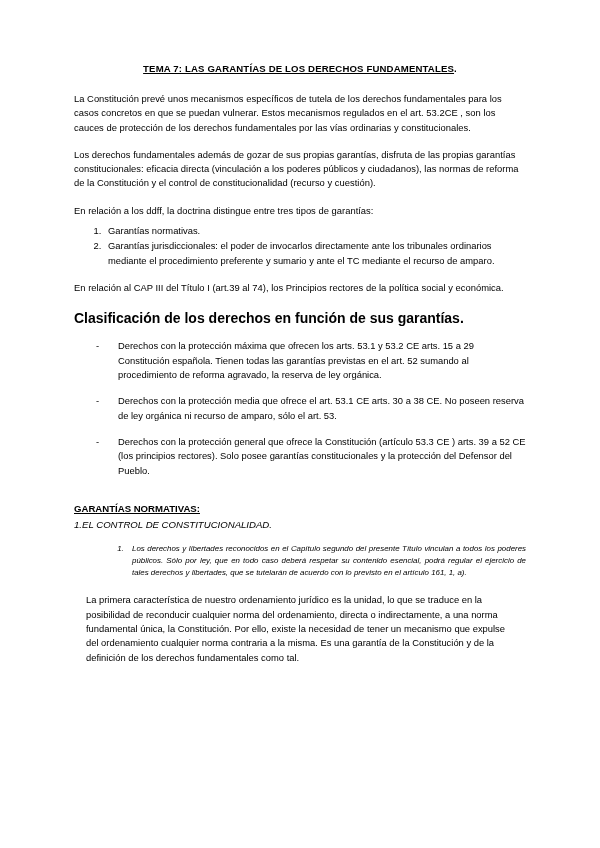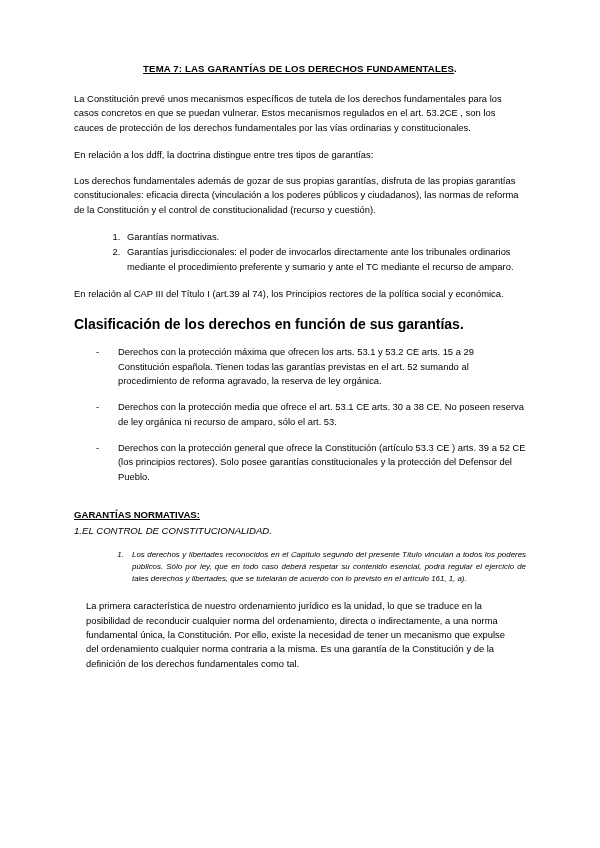--- a/index.html
+++ b/index.html
@@ -43,21 +43,20 @@
   }
   ol.numlist {
     margin: 0 0 13px 0;
     padding-left: 30px;
     font-size: 9.4px;
     line-height: 1.52;
   }
   ol.numlist li {
     margin-bottom: 1px;
     padding-left: 4px;
-    margin-left: 19px;
   }
   .section-head {
     font-size: 14px;
     font-weight: bold;
     line-height: 1.52;
     margin: 0 0 10px 0;
   }
   ul.dashlist {
     list-style: none;
     margin: 0 0 13px 0;
@@ -112,23 +111,23 @@
 </style>
 </head>
 <body>
 
 <div class="page">
 
   <h1 class="doc-title"><span class="u">TEMA 7: LAS GARANTÍAS DE LOS DERECHOS FUNDAMENTALES</span><span>.</span></h1>
 
   <p class="para">La Constitución prevé unos mecanismos específicos de tutela de los derechos fundamentales para los casos concretos en que se puedan vulnerar. Estos mecanismos regulados en el art. 53.2CE , son los cauces de protección de los derechos fundamentales por las vías ordinarias y constitucionales.</p>
 
+  <p class="para">Los derechos fundamentales además de gozar de sus propias garantías, disfruta de las propias garantías constitucionales: eficacia directa (vinculación a los poderes públicos y ciudadanos), las normas de reforma de la Constitución y el control de constitucionalidad (recurso y cuestión).</p>
+
   <p class="para tight">En relación a los ddff, la doctrina distingue entre tres tipos de garantías:</p>
-
-  <p class="para">Los derechos fundamentales además de gozar de sus propias garantías, disfruta de las propias garantías constitucionales: eficacia directa (vinculación a los poderes públicos y ciudadanos), las normas de reforma de la Constitución y el control de constitucionalidad (recurso y cuestión).</p>
 
   <ol class="numlist">
     <li>Garantías normativas.</li>
     <li>Garantías jurisdiccionales: el poder de invocarlos directamente ante los tribunales ordinarios mediante el procedimiento preferente y sumario y ante el TC mediante el recurso de amparo.</li>
   </ol>
 
   <p class="para">En relación al CAP III del Título I (art.39 al 74), los Principios rectores de la política social y económica.</p>
 
   <p class="section-head">Clasificación de los derechos en función de sus garantías.</p>
 

